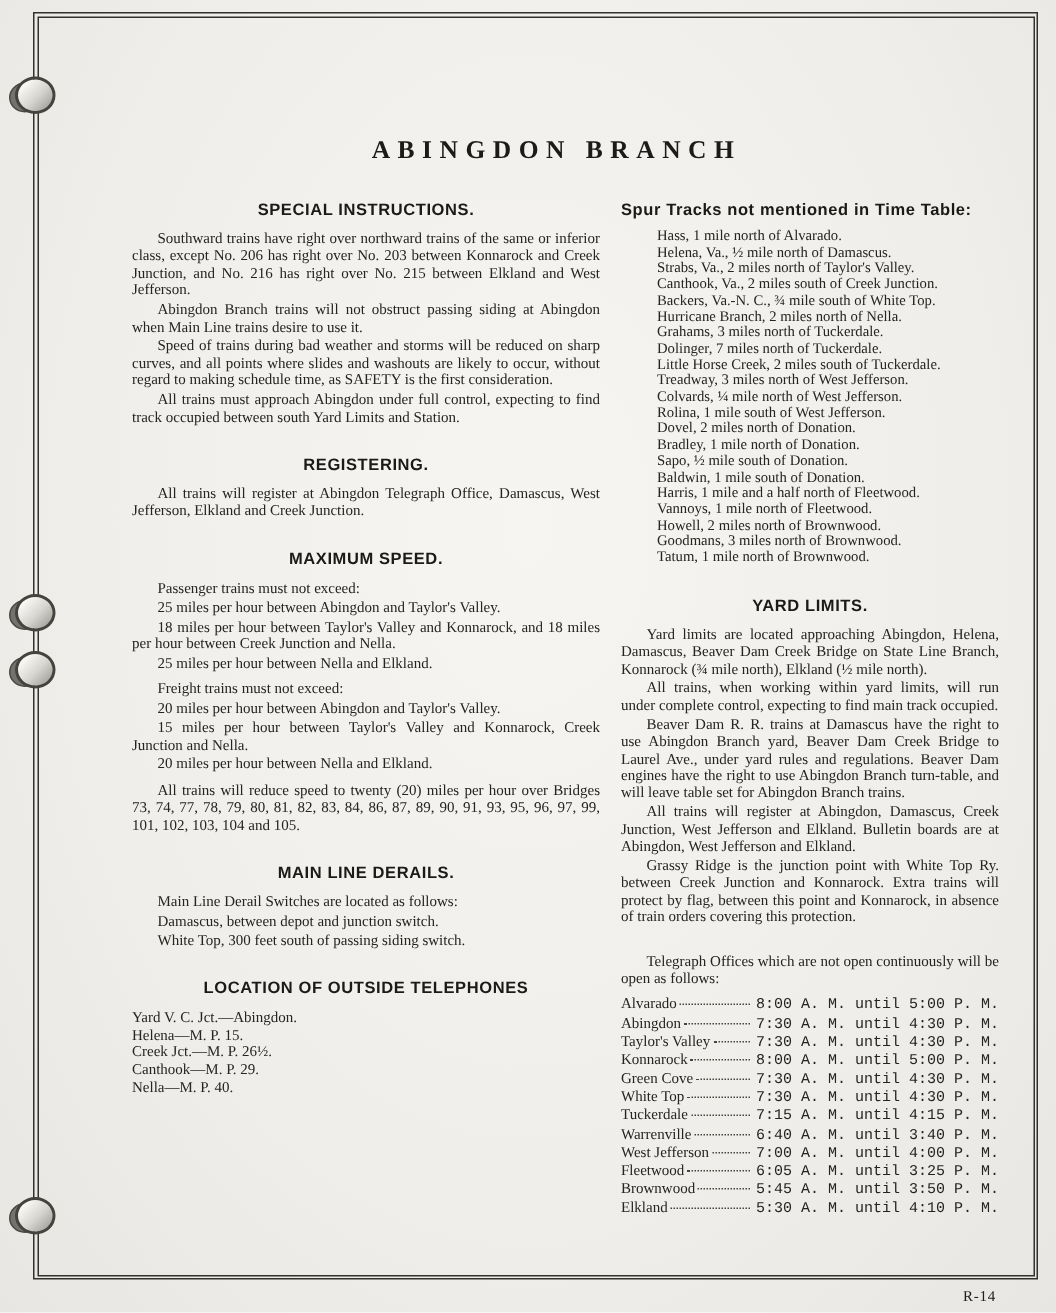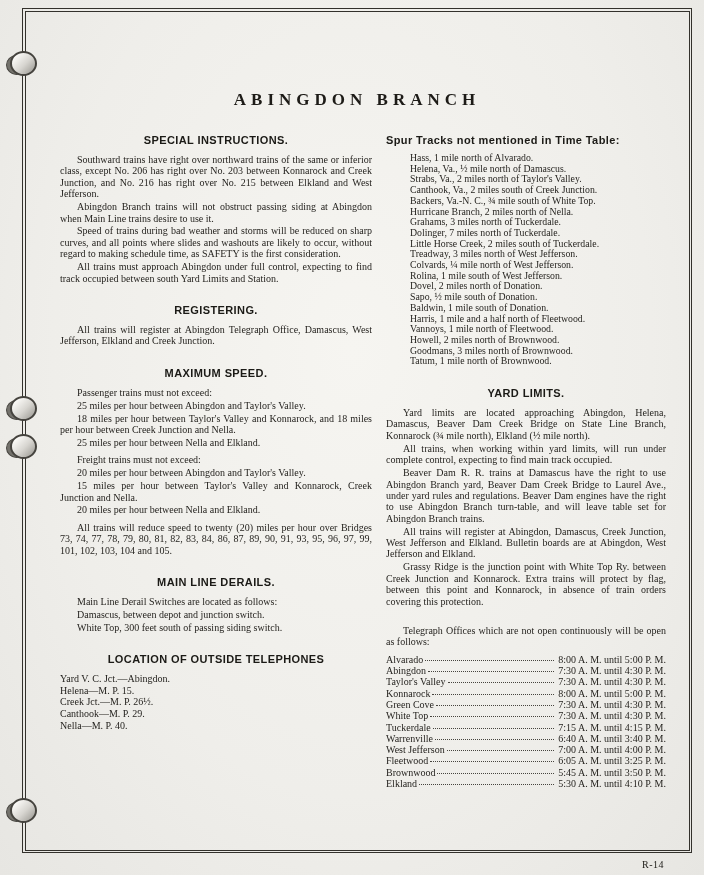--- a/index.html
+++ b/index.html
@@ -20,21 +20,21 @@
   .ring{position:absolute;left:10px;width:27px;height:25px;z-index:4;}
   .ring .back{
     position:absolute;left:-4px;top:4px;width:19px;height:18px;border-radius:50%;
     background:#74726c;border:1px solid #4a4843;
   }
   .ring .front{
     position:absolute;inset:0;border-radius:50%;box-sizing:border-box;
     background:linear-gradient(135deg,#fbfaf7 15%,#d7d5d0 55%,#9d9b95 95%);
     border:2.5px solid #45433e;
   }
-  .content{position:absolute;left:22px;top:8px;width:670px;height:845px;box-sizing:border-box;}
+  .content{position:absolute;left:22px;top:8px;width:670px;height:845px;box-sizing:border-box;padding-left:28px;}
   .title{
     margin:82px 0 0 0;text-align:center;
     font-size:17px;font-weight:bold;letter-spacing:5px;color:#1d1b17;
     font-family:"Liberation Serif", serif;
   }
   .columns{display:flex;margin:24px 26px 0 38px;gap:14px;}
   .col-left{flex:0 0 312px;width:312px;}
   .col-right{flex:1;min-width:0;}
   .heading{
     font-family:"Liberation Sans", sans-serif;font-weight:bold;
@@ -49,21 +49,21 @@
     margin-bottom:1.5px;
   }
   .group{margin-bottom:6px;}
   .plain-line{font-size:10px;line-height:11.6px;}
   .spur-list{padding-left:24px;}
   .spur-item{font-size:9.8px;line-height:10.7px;white-space:nowrap;}
   .tg-table{margin-top:6px;}
   .tg-row{display:flex;align-items:baseline;font-size:10px;line-height:11.3px;}
   .tg-name{white-space:nowrap;}
   .tg-dots{flex:1;margin:0 4px 0 2px;border-bottom:1.6px dotted #46443e;transform:translateY(-2px);min-width:10px;}
-  .tg-time{white-space:nowrap;}
+  .tg-time{white-space:nowrap;font-family:Liberation Mono, monospace;}
   .footer-code{
     position:absolute;right:40px;bottom:5px;
     font-size:10px;font-weight:normal;color:#22201c;
     font-family:"Liberation Serif", serif;letter-spacing:0.5px;
   }
 </style>
 </head>
 <body>
 
 <div>
@@ -161,20 +161,21 @@
             <p class="spur-item">Canthook, Va., 2 miles south of Creek Junction.</p>
             <p class="spur-item">Backers, Va.-N. C., ¾ mile south of White Top.</p>
             <p class="spur-item">Hurricane Branch, 2 miles north of Nella.</p>
             <p class="spur-item">Grahams, 3 miles north of Tuckerdale.</p>
             <p class="spur-item">Dolinger, 7 miles north of Tuckerdale.</p>
             <p class="spur-item">Little Horse Creek, 2 miles south of Tuckerdale.</p>
             <p class="spur-item">Treadway, 3 miles north of West Jefferson.</p>
             <p class="spur-item">Colvards, ¼ mile north of West Jefferson.</p>
             <p class="spur-item">Rolina, 1 mile south of West Jefferson.</p>
             <p class="spur-item">Dovel, 2 miles north of Donation.</p>
+            <p class="spur-item">Bradley, 1 mile north of Donation.</p>
             <p class="spur-item">Sapo, ½ mile south of Donation.</p>
             <p class="spur-item">Baldwin, 1 mile south of Donation.</p>
             <p class="spur-item">Harris, 1 mile and a half north of Fleetwood.</p>
             <p class="spur-item">Vannoys, 1 mile north of Fleetwood.</p>
             <p class="spur-item">Howell, 2 miles north of Brownwood.</p>
             <p class="spur-item">Goodmans, 3 miles north of Brownwood.</p>
             <p class="spur-item">Tatum, 1 mile north of Brownwood.</p>
           </div>
 
         <h2 class="heading mt">YARD LIMITS.</h2>

